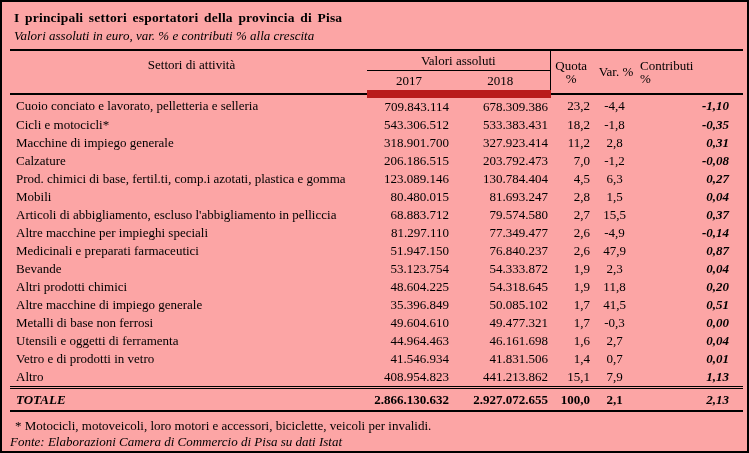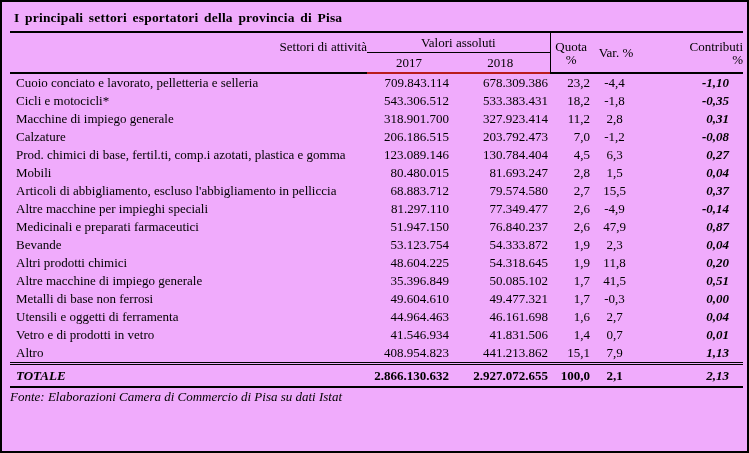--- a/index.html
+++ b/index.html
@@ -1,18 +1,18 @@
 <!DOCTYPE html>
 <html><head>
 <meta charset="utf-8">
 <style>
   html, body { margin:0; padding:0; background:#fff; }
   .page {
     width:749px; height:453px; box-sizing:border-box;
-    border:2px solid #000; background:#f0abfc; color:#000;
+    border:2px solid #000; background:#fca5a5; color:#000;
     font-family:"Liberation Serif", serif;
     position:relative; overflow:hidden;
   }
   .title {
     font-weight:bold; font-size:13.5px; line-height:15px;
     margin:8px 0 0 12px; word-spacing:2px; letter-spacing:0.2px;
   }
   .subtitle {
     font-style:italic; font-size:13px; line-height:14px;
     margin:4px 0 0 12px;
@@ -25,35 +25,35 @@
   }
   col.c-sector  { width:357px; }
   col.c-2017    { width:84px; }
   col.c-2018    { width:99px; }
   col.c-quota   { width:42px; }
   col.c-var     { width:48px; }
   col.c-contrib { width:103px; }
 
   thead th { font-weight:normal; padding:0; }
   th.h-sector {
-    text-align:right; vertical-align:top;
+    text-align:center; vertical-align:top;
     padding:6px 0 0 6px; border-bottom:2px solid #000;
   }
   th.h-valori {
     text-align:center; height:19px; vertical-align:middle;
     border-bottom:1px solid #000;
   }
-  th.h-year { text-align:center; height:19px; border-bottom:2px solid #b91c1c; }
+  th.h-year { text-align:center; height:19px; border-bottom:8px solid #b91c1c; }
   th.h-quota {
     text-align:center; vertical-align:middle;
     border-left:1px solid #000; border-bottom:2px solid #000;
     line-height:13px;
   }
   th.h-var { text-align:center; vertical-align:middle; border-bottom:2px solid #000; }
-  th.h-contrib { text-align:right; vertical-align:middle; border-bottom:2px solid #000; line-height:13px; }
+  th.h-contrib { text-align:left; vertical-align:middle; border-bottom:2px solid #000; line-height:13px; }
   th .stack { display:block; }
 
   tbody td { height:18px; line-height:18px; padding:0; white-space:nowrap; overflow:hidden; }
   td.sector { text-align:left; padding-left:6px;margin-left:16px; }
   td.num    { text-align:right; padding-right:2px; }
   td.q      { text-align:right; padding-right:2px; }
   td.v      { text-align:center; padding-right:3px; }
   td.c      { text-align:right; padding-right:14px; font-style:italic;font-weight:bold; }
 
   tfoot td {
@@ -65,20 +65,21 @@
 
   .fn-note   { font-size:13px; line-height:14px; margin:7px 0 0 13px; }
   .fn-source { font-style:italic; font-size:13px; line-height:14px; margin:2px 14px 0 8px; }
 </style>
 </head>
 <body>
 
 <div class="page">
 
   <div class="title">I principali settori esportatori della provincia di Pisa</div>
+  <div class="subtitle">Valori assoluti in euro, var. % e contributi % alla crescita</div>
 
   <table class="main">
     <colgroup>
       <col class="c-sector">
         <col class="c-2017">
         <col class="c-2018">
       <col class="c-quota">
         <col class="c-var">
         <col class="c-contrib">
     </colgroup>
@@ -251,15 +252,16 @@
         <td class="sector">TOTALE</td>
         <td class="num">2.866.130.632</td>
         <td class="num">2.927.072.655</td>
         <td class="q">100,0</td>
         <td class="v">2,1</td>
         <td class="c">2,13</td>
       </tr>
     </tfoot>
   </table>
 
+  <div class="fn-note">* Motocicli, motoveicoli, loro motori e accessori, biciclette, veicoli per invalidi.</div>
   <div class="fn-source">Fonte: Elaborazioni Camera di Commercio di Pisa su dati Istat</div>
 
 </div>
 
 </body></html>

